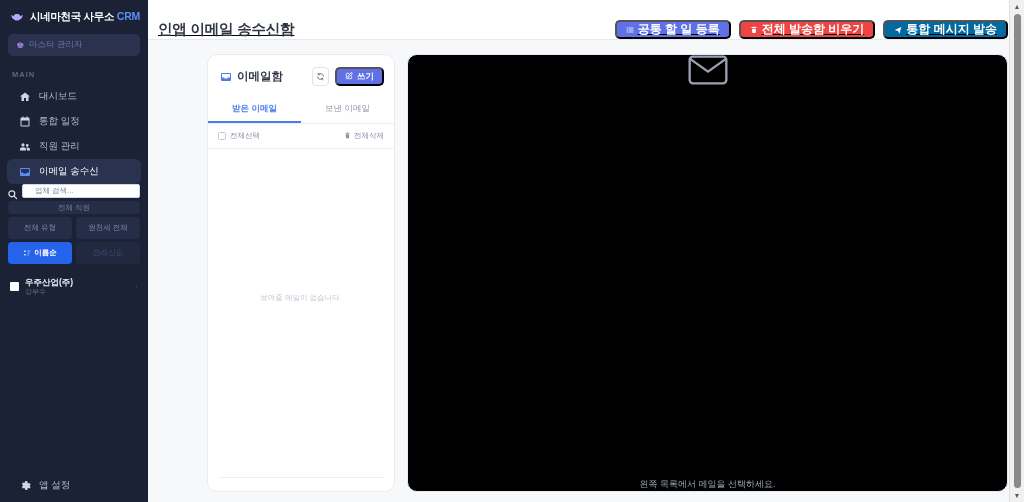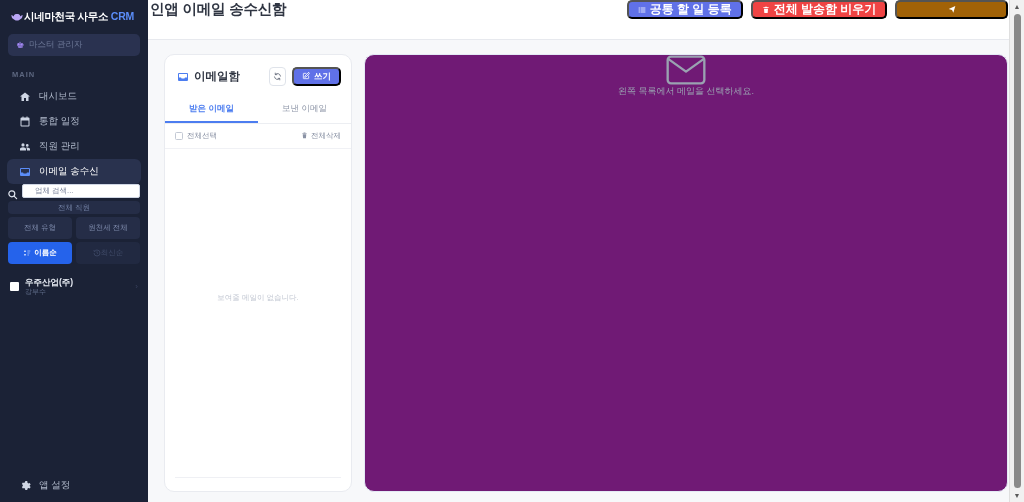--- a/index.html
+++ b/index.html
@@ -15,21 +15,21 @@
   .sidebar {
     width: 148px; height: 502px;
     background: #1b2236;
     color: #c8cfdd;
     display: flex; flex-direction: column;
     flex: 0 0 148px;
     position: relative;
     overflow: hidden;
   }
   .brand {
-    display: flex; align-items: center; gap: 0;
+    display: flex; align-items: center; gap: 6px;
     padding: 10px 8px 8px 10px;
   }
   .brand-icon { width: 14px; height: 14px; color: #b9a6f5; flex: 0 0 14px; display:flex; align-items:center; justify-content:center;}
   .brand-text {
     font-size: 10.5px; font-weight: bold; color: #ffffff;
     white-space: nowrap; letter-spacing: -0.3px;
   }
   .brand-text .crm { color: #5b8df8; }
 
   .master-badge {
@@ -106,41 +106,42 @@
   .company-chevron { margin-left: auto; color: #39425e; font-size: 8px; }
 
   .sidebar-bottom { margin-top: auto; }
   .sidebar-bottom .nav-item { font-size: 9.5px; margin-bottom: 4px; }
 
   
   .main { flex: 1; display: flex; flex-direction: column; background: #f7f8fa; min-width: 0; position: relative; }
   .topbar {
     height: 40px; flex: 0 0 40px;
     background: #ffffff; border-bottom: 1px solid #e7e9ee;
-    display: flex; align-items: flex-start; justify-content: space-between;
-    padding: 0 16px 0 2px;
+    display: flex; align-items: flex-end; justify-content: space-between;
+    padding: 0 16px 0 10px;
+    text-decoration: underline;
   }
   .page-title { font-size: 14.5px; font-weight: bold; color: #2f3542; letter-spacing: -0.2px; }
   .actions { display: flex; gap: 8px; align-items: center; }
   .btn {
     height: 19px; border-radius: 5px; padding: 0 9px;
     display: inline-flex; align-items: center; gap: 4px;
     font-size: 12px; color: #ffffff; font-weight: bold; white-space: nowrap;
   }
   .btn svg { width: 8px; height: 8px; }
   .btn-indigo { background: #6071e8; }
   .btn-red { background: #ef4444; }
-  .btn-blue { background: #a16207; flex-direction: column; }
+  .btn-blue { background: #0369a1; }
 
   .content { flex: 1; display: flex; gap: 12px; padding: 14px 16px 10px 16px; min-height: 0; }
 
   .mail-list {
     width: 188px; flex: 0 0 188px;
     background: #ffffff; border: 1px solid #e9ebf0; border-radius: 10px;
-    display: flex; flex-direction: column; overflow: hidden;
+    display: flex; flex-direction: column; overflow: hidden; margin-left: 43px;
   }
   .ml-head { display: flex; align-items: center; padding: 12px 10px 10px 12px; gap: 6px; }
   .ml-title { display: flex; align-items: center; gap: 5px; font-size: 11.5px; font-weight: bold; color: #2f3542; }
   .ml-title .mico { width: 12px; height: 12px; color: #4c7df0; }
   .refresh-btn {
     margin-left: auto; width: 17px; height: 19px; border: 1px solid #dfe3ea;
     border-radius: 4px; display: flex; align-items: center; justify-content: center;
     color: #6b7280; background: #fff;
   }
   .refresh-btn svg { width: 9px; height: 9px; }
@@ -168,23 +169,23 @@
   .select-right { display: flex; align-items: center; gap: 3px; color: #8b93a5; }
   .select-right svg { width: 7px; height: 7px; }
 
   .ml-empty {
     flex: 1; display: flex; align-items: center; justify-content: center;
     font-size: 7.5px; color: #c2c7d2; padding-bottom: 30px;
   }
   .ml-footer { border-top: 1px solid #eff0f4; height: 14px; margin: 0 10px; }
 
   .mail-view {
-    flex: 1; background: #701a75; border: 1px solid #e4eaf5; border-radius: 10px;
-    display: flex; flex-direction: column; align-items: center; justify-content: flex-start;
-    min-width: 0;
+    flex: 1; background: #000000; border: 1px solid #e4eaf5; border-radius: 10px;
+    display: flex; flex-direction: column; align-items: center; justify-content: space-between;
+    gap: 12px; min-width: 0;
   }
   .mv-icon { width: 40px; height: 30px; color: #9aa2b1; }
   .mv-text { font-size: 9px; color: #9aa2b1; }
 
   
   .pagescroll {
     position: absolute; right: 0; top: 0; width: 15px; height: 502px;
     background: #f1f1f1; border-left: 1px solid #dfdfdf;
     display: flex; flex-direction: column; align-items: center;
   }

